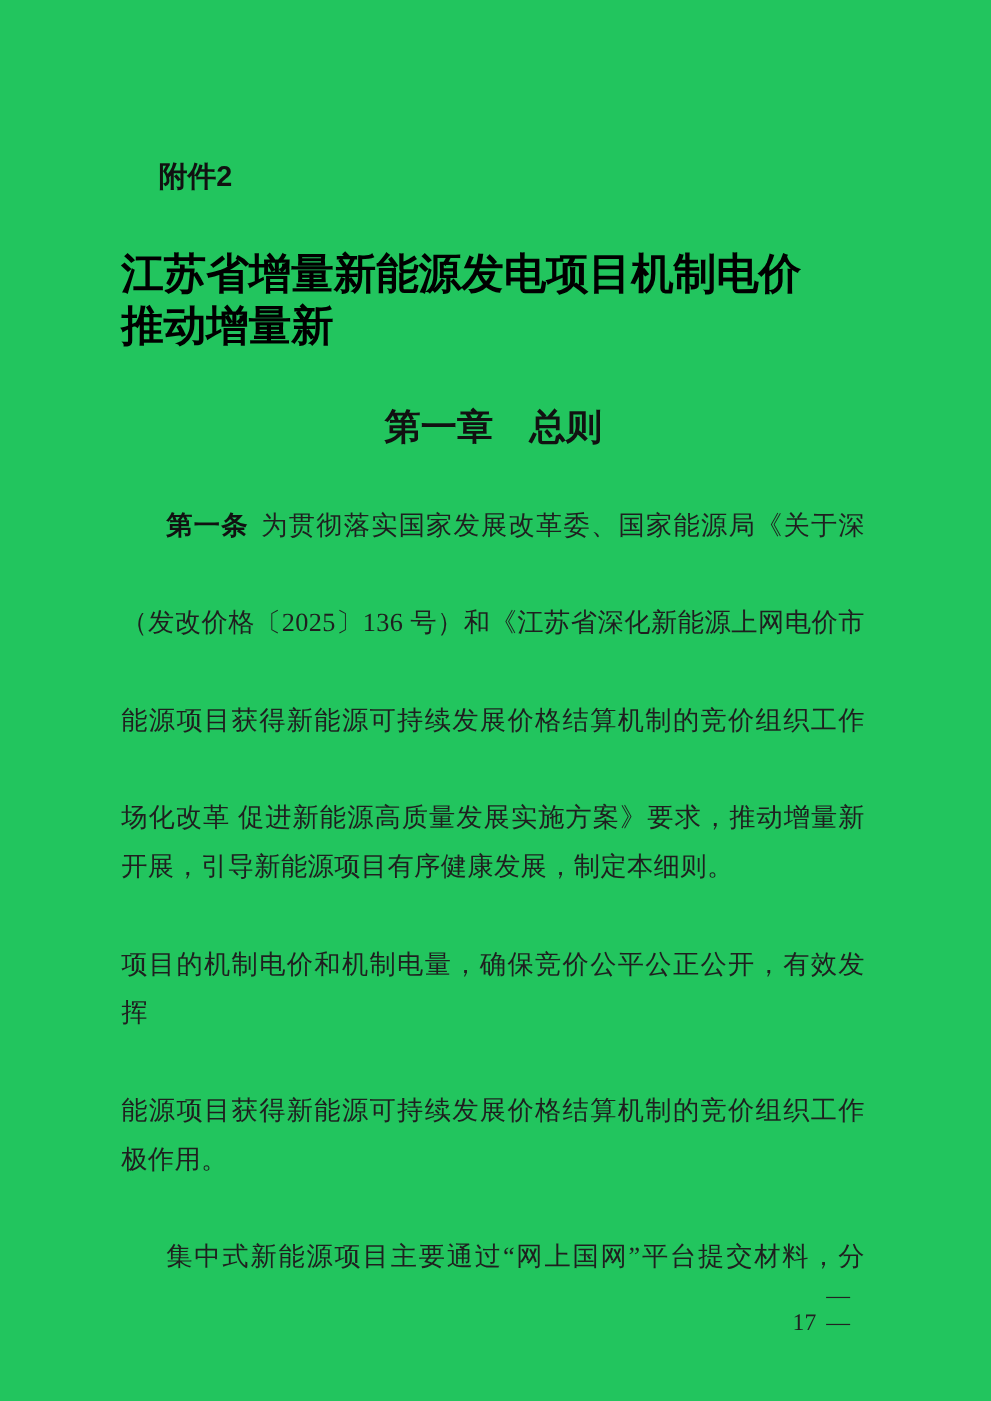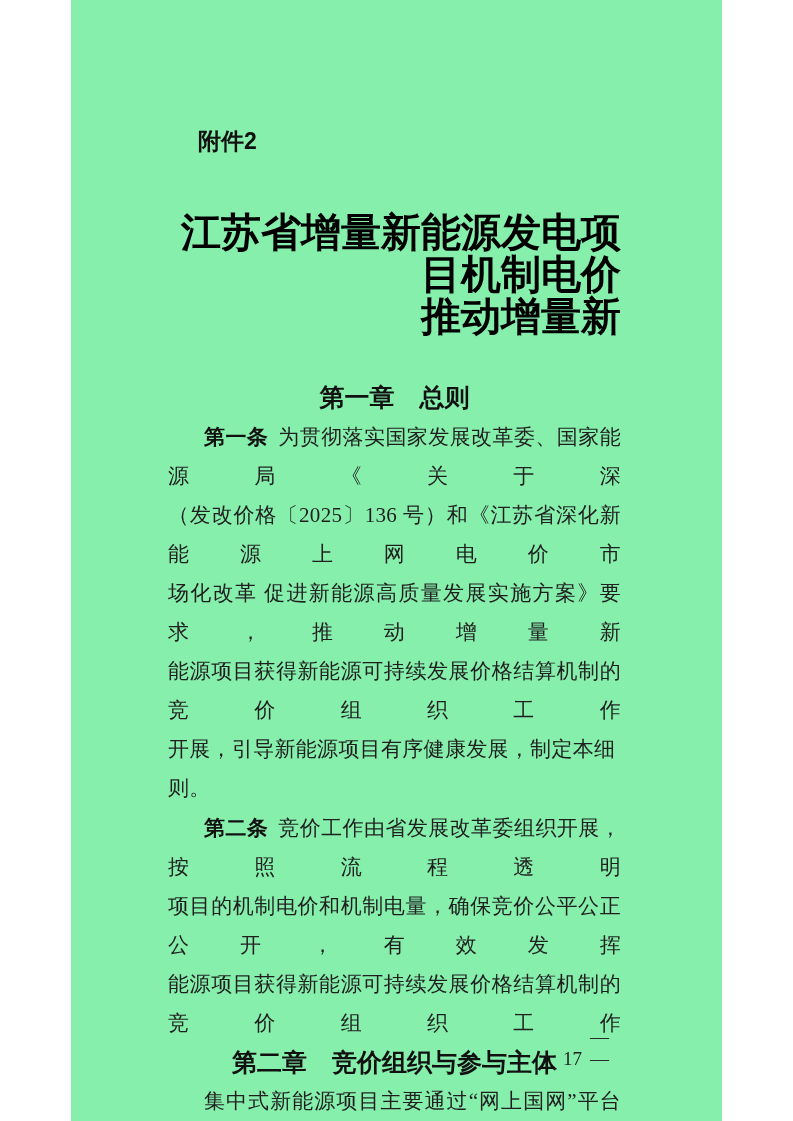--- a/index.html
+++ b/index.html
@@ -2,68 +2,69 @@
 <html><head>
 <meta charset="utf-8">
 <style>
   html, body {
     margin: 0;
     padding: 0;
     background: #ffffff;
   }
   .page {
     position: relative;
-    width: 651px;
+    width: 793px;
     height: 1121px;
     margin: 0 auto;
-    background: #86efac;
+    background: #22c55e;
     box-sizing: border-box;
     padding: 0 101px 0 97px;
     overflow: hidden;
     font-family: "Liberation Serif", serif;
     color: #1f1f1f;
   }
   .attachment {
     padding-top: 127px;
     margin-left: 30px;
     font-size: 23px;
     line-height: 28px;
     font-weight: bold;
     font-family: "Liberation Sans", sans-serif;
     color: #111;
   }
   .title {
-    margin-top: 57px;
-    text-align: right;
-    font-size: 40px;
+    margin-top: 44px;
+    text-align: left;
+    font-size: 34px;
     line-height: 42px;
     font-weight: bold;
     font-family: "Liberation Serif", serif;
     color: #000;
   }
   .chapter-heading {
     margin-top: 40px;
     text-align: center;
-    font-size: 25px;
+    font-size: 29px;
     line-height: 39px;
     font-weight: bold;
     font-family: "Liberation Sans", sans-serif;
     color: #111;
   }
   .chapter-heading.ch2 {
     margin-top: 0;
   }
   .line {
     font-size: 21px;
     line-height: 39px;
     letter-spacing: 0.3px;
   }
   .fill {
     text-align: justify;
     text-align-last: justify;
+    margin-top: 39px;
   }
   .indent {
     text-indent: 36px;
   }
   .article-label {
     font-weight: bold;
     font-family: "Liberation Sans", sans-serif;
     margin-right: 10px;
     color: #111;
   }
@@ -93,34 +94,31 @@
     <div>推动增量新</div>
   </div>
 
   <div class="chapter-heading">第一章　总则</div>
 
   <div>
     <div class="line fill indent">
       <span class="article-label">第一条</span><span>为贯彻落实国家发展改革委、国家能源局《关于深</span>
     </div>
     <div class="line fill">（发改价格〔2025〕136 号）和《江苏省深化新能源上网电价市</div>
+    <div class="line fill">能源项目获得新能源可持续发展价格结算机制的竞价组织工作</div>
     <div class="line fill">场化改革 促进新能源高质量发展实施方案》要求，推动增量新</div>
-    <div class="line fill">能源项目获得新能源可持续发展价格结算机制的竞价组织工作</div>
     <div class="line">开展，引导新能源项目有序健康发展，制定本细则。</div>
   </div>
 
   <div>
-    <div class="line fill indent">
-      <span class="article-label">第二条</span><span>竞价工作由省发展改革委组织开展，按照流程透明</span>
-    </div>
     <div class="line fill">项目的机制电价和机制电量，确保竞价公平公正公开，有效发挥</div>
     <div class="line fill">能源项目获得新能源可持续发展价格结算机制的竞价组织工作</div>
+    <div class="line">极作用。</div>
   </div>
 
-  <div class="chapter-heading ch2">第二章　竞价组织与参与主体</div>
 
 
   <div>
     <div class="line fill indent">集中式新能源项目主要通过“网上国网”平台提交材料，分</div>
   </div>
 
   <div class="footer">
     <div>—</div>
     <div>
       <span>17</span><span class="dash-gap">—</span>

